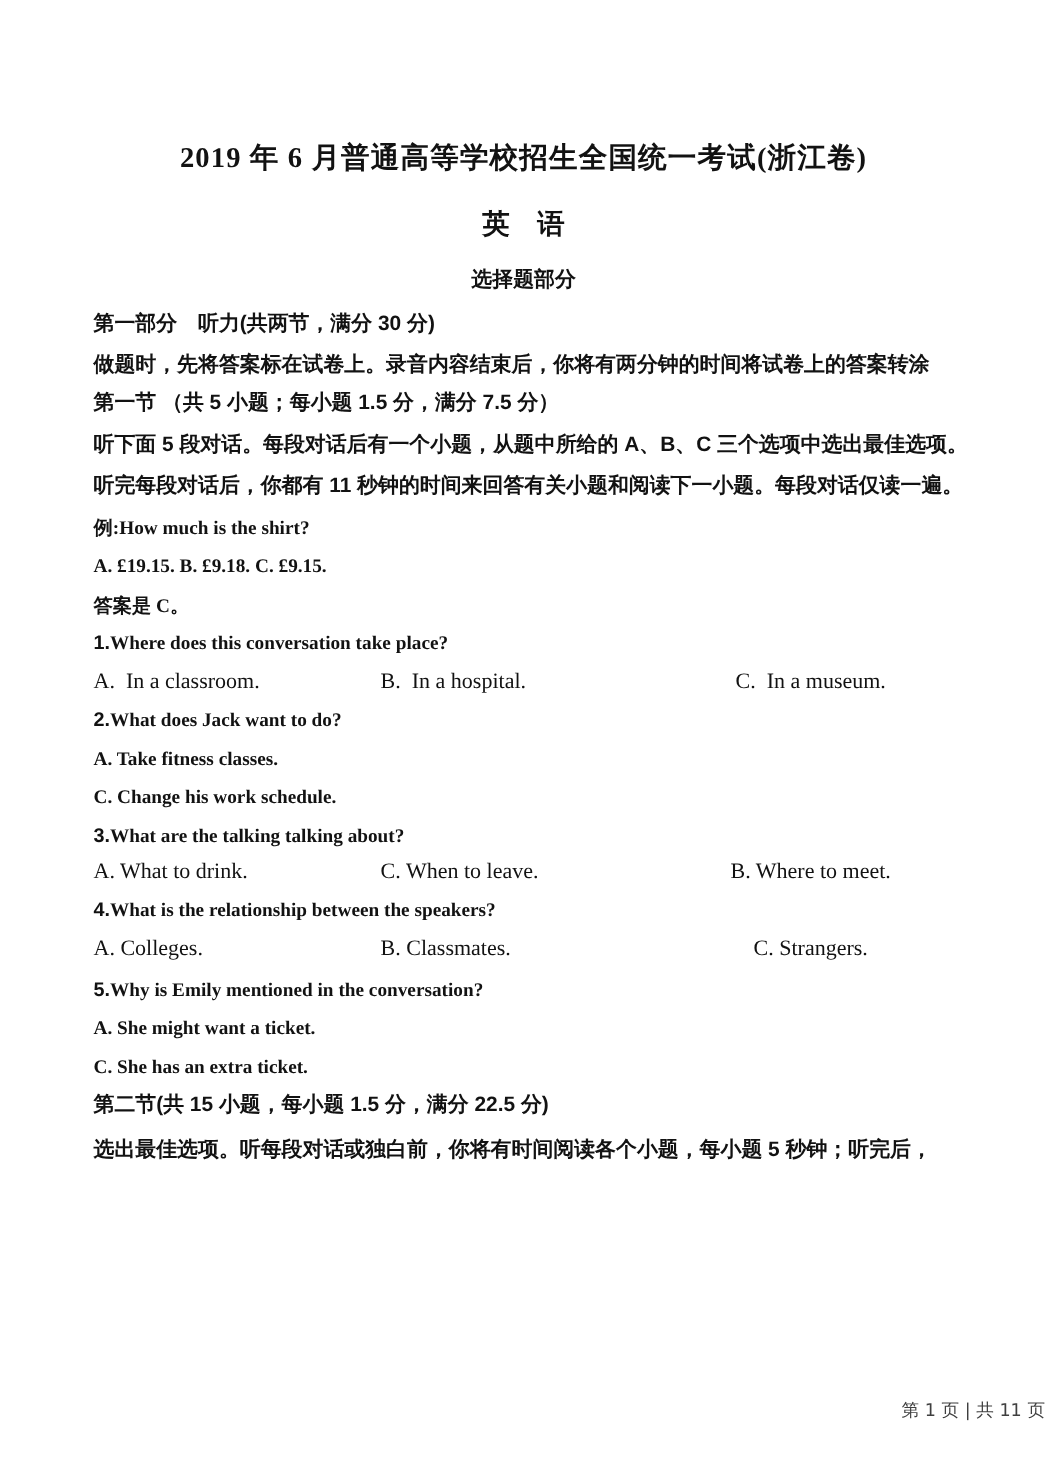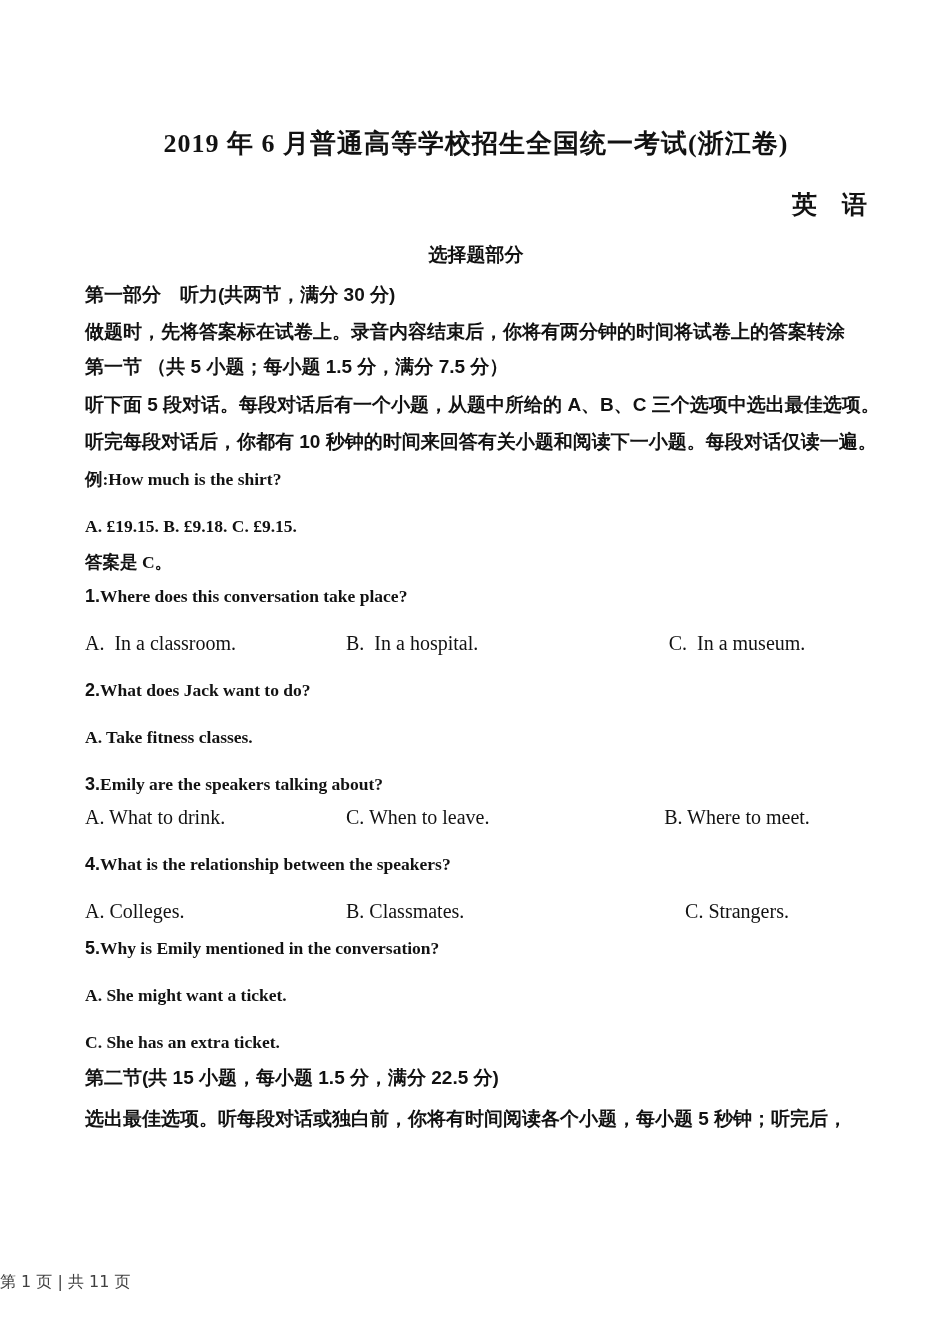--- a/index.html
+++ b/index.html
@@ -29,21 +29,21 @@
     font-weight: 700;
     text-align: center;
     letter-spacing: 1px;
     white-space: pre;
   }
   .subject-title {
     margin-top: 26px;
     font-size: 25px;
     line-height: 34px;
     font-weight: 700;
-    text-align: right;
+    text-align: center;
     white-space: pre;
   }
   .section-label {
     margin-top: 20px;
     font-size: 19px;
     line-height: 26px;
     font-weight: 700;
     text-align: center;
     font-family: "Liberation Sans", "DejaVu Sans", sans-serif;
     white-space: pre;
@@ -66,21 +66,21 @@
   .s2-ins-1  { margin-top: 12px; }
   .s2-ins-2  { margin-top: 16px; }
   
   .en-line {
     font-size: 17.5px;
     line-height: 22px;
     white-space: pre;
     font-weight: bold;
   }
   .mt12 { margin-top: 12px; }
-  .mt13 { margin-top: 25px; }
+  .mt13 { margin-top: 13px; }
   .mt14 { margin-top: 14px; }
   .mt15 { margin-top: 15px; }
   .q-num {
     font-family: "Liberation Sans", "DejaVu Sans", sans-serif;
     font-size: 18px;
   }
   .opt-row {
     display: flex;
     font-size: 20px;
     line-height: 22px;
@@ -91,21 +91,21 @@
   }
   .opt-cell:last-child {
     flex: 1 1 auto;
     text-align: center;
   }
   .footer {
     position: absolute;
     top: 1272px;
     left: 0;
     width: 950px;
-    text-align: left;
+    text-align: right;
     font-size: 16px;
     line-height: 20px;
     color: #3f3f3f;
     font-family: "DejaVu Sans", "Liberation Sans", sans-serif;
     white-space: pre;
   }
 </style>
 </head>
 <body>
 
@@ -117,37 +117,38 @@
 
   <div class="section-label">选择题部分</div>
 
   <div class="zh-bold h-part">第一部分　听力(共两节，满分 30 分)</div>
 
   <div class="zh-bold note-1">做题时，先将答案标在试卷上。录音内容结束后，你将有两分钟的时间将试卷上的答案转涂</div>
 
   <div class="zh-bold h-sec1">第一节 （共 5 小题；每小题 1.5 分，满分 7.5 分）</div>
 
   <div class="zh-bold ins-1">听下面 5 段对话。每段对话后有一个小题，从题中所给的 A、B、C 三个选项中选出最佳选项。</div>
-  <div class="zh-bold ins-2">听完每段对话后，你都有 10 秒钟的时间来回答有关小题和阅读下一小题。每段对话仅读一遍。</div>
+  <div class="zh-bold ins-2">听完每段对话后，你都有 11 秒钟的时间来回答有关小题和阅读下一小题。每段对话仅读一遍。</div>
 
   <div class="en-line mt14">例:How much is the shirt?</div>
   <div class="en-line mt13">A. £19.15. B. £9.18. C. £9.15.</div>
   <div class="en-line mt14">答案是 C。</div>
 
   <div class="en-line mt12"><span class="q-num">1.</span><span>Where does this conversation take place?</span></div>
   <div class="opt-row mt13">
     <div class="opt-cell">A.  In a classroom.</div>
     <div class="opt-cell">B.  In a hospital.</div>
     <div class="opt-cell">C.  In a museum.</div>
   </div>
 
   <div class="en-line mt13"><span class="q-num">2.</span><span>What does Jack want to do?</span></div>
   <div class="en-line mt13">A. Take fitness classes.</div>
+  <div class="en-line mt13">C. Change his work schedule.</div>
 
-  <div class="en-line mt13"><span class="q-num">3.</span><span>Emily are the speakers talking about?</span></div>
+  <div class="en-line mt13"><span class="q-num">3.</span><span>What are the talking talking about?</span></div>
   <div class="opt-row" style="margin-top:11px">
     <div class="opt-cell">A. What to drink.</div>
     <div class="opt-cell">C. When to leave.</div>
     <div class="opt-cell">B. Where to meet.</div>
   </div>
 
   <div class="en-line mt13"><span class="q-num">4.</span><span>What is the relationship between the speakers?</span></div>
   <div class="opt-row mt13">
     <div class="opt-cell">A. Colleges.</div>
     <div class="opt-cell">B. Classmates.</div>

